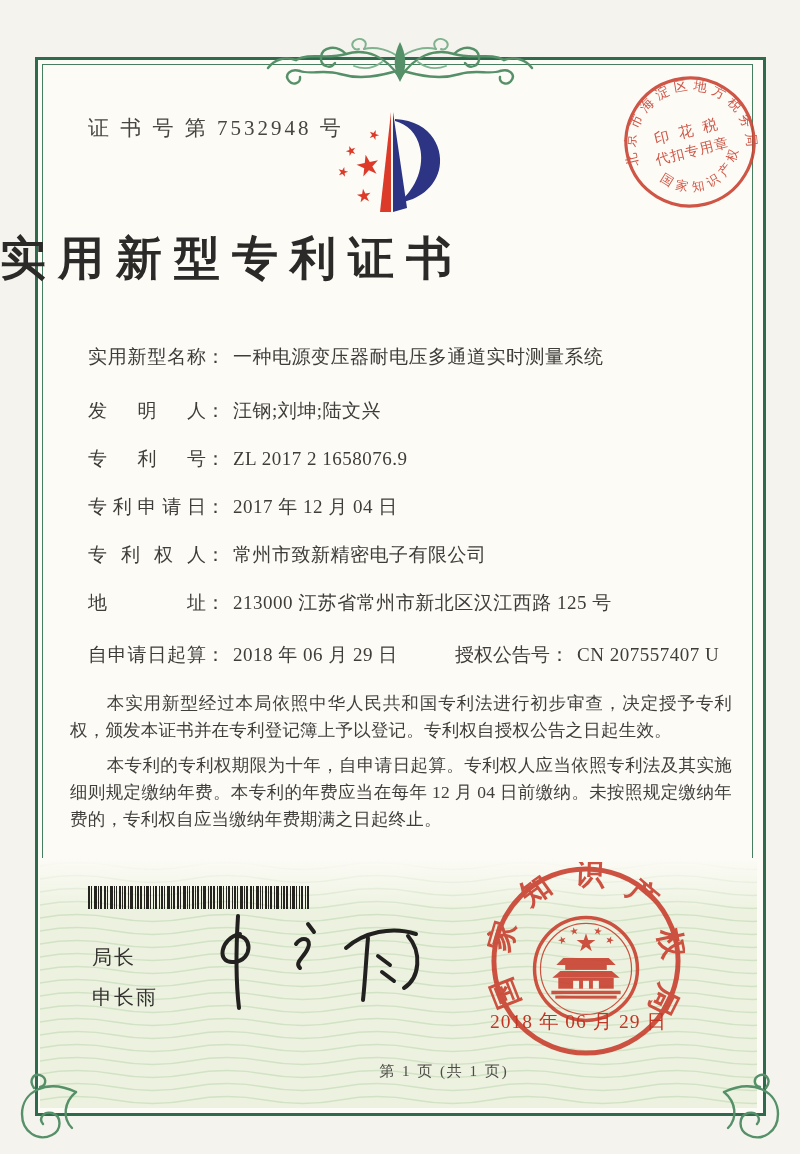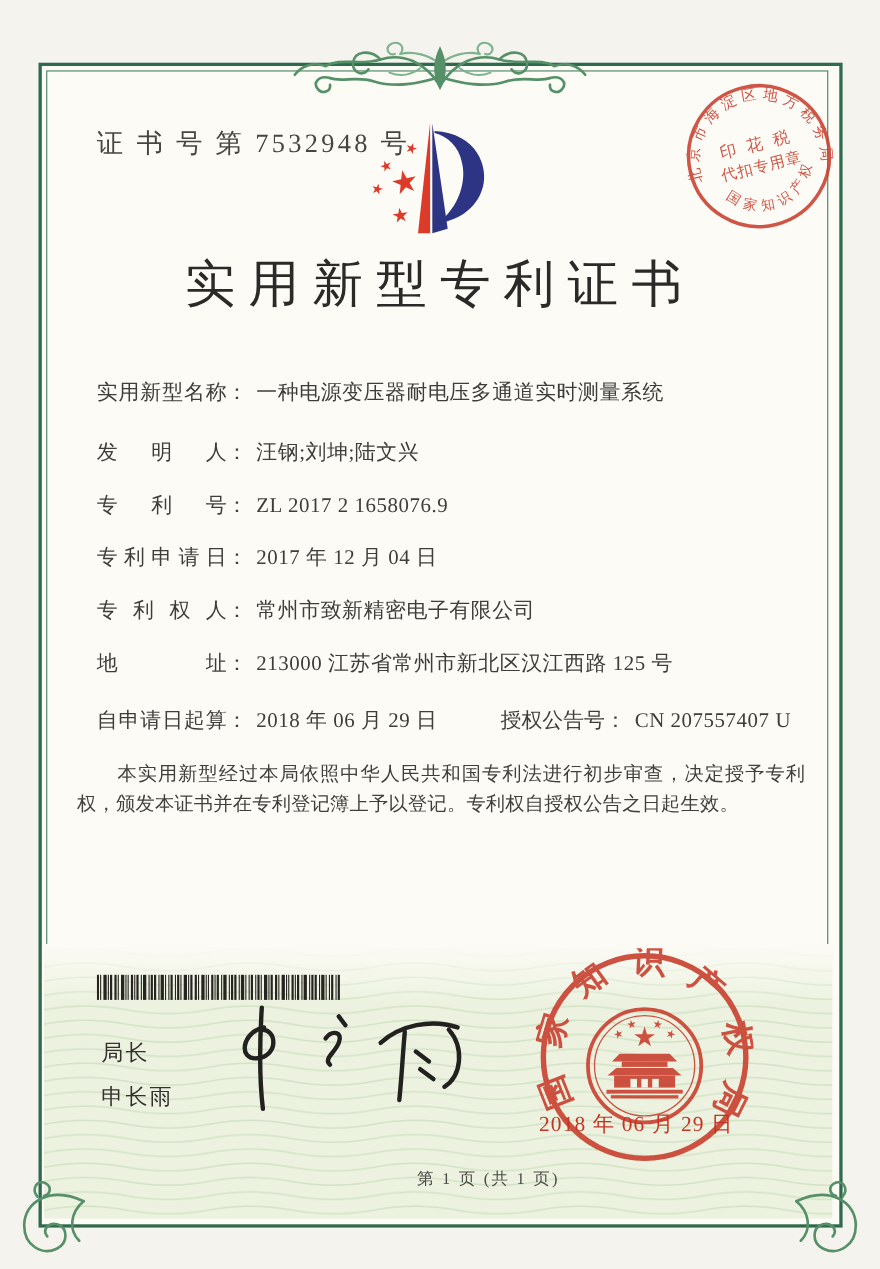--- a/index.html
+++ b/index.html
@@ -13,24 +13,24 @@
   
   .frame-outer{left:35px;top:57px;width:725px;height:1053px;
     border:3px solid #2f6a4c;background:#fcfbf6;}
   .frame-inner{left:42px;top:64px;width:709px;height:1037px;
     border:1px solid #467e5f;}
   
   .wave-wrap{left:40px;top:858px;width:717px;height:250px;overflow:hidden;}
   .wave-fade{left:0;top:0;width:100%;height:55px;
     background:linear-gradient(#fcfbf6,rgba(252,251,246,0));}
   
-  .cert-no{left:88px;top:114px;font-size:24px;letter-spacing:3px;color:#46453f;}
+  .cert-no{left:88px;top:114px;font-size:21px;letter-spacing:3px;color:#46453f;}
   .logo{left:328px;top:104px;}
-  .title{left:0;top:228px;width:800px;text-align:center;
-    font-size:46px;font-weight:400;letter-spacing:12px;color:#2b2a28;}
+  .title{left:0;top:228px;width:800px;
+    font-size:46px;font-weight:700;letter-spacing:12px;color:#2b2a28;}
   
   .fields{left:88px;top:344px;width:660px;}
   .frow{position:absolute;left:0;font-size:19px;white-space:nowrap;color:#3e3d3a;}
   .flabel{display:inline-block;width:118px;text-align:justify;text-align-last:justify;vertical-align:bottom;}
   .fcolon{display:inline-block;margin-right:8px;}
   .fvalue{letter-spacing:.5px;}
   .grant-no{position:absolute;left:367px;top:0;text-align:center;}
   
   .paras{left:62px;top:682px;width:678px;font-size:17.5px;line-height:27px;
     text-align:justify;color:#403f3c;letter-spacing:.2px;}
@@ -161,20 +161,21 @@
   <div class="frow" style="top:298px">
     <span class="flabel">自申请日起算</span><span class="fcolon">：</span><span class="fvalue">2018 年 06 月 29 日</span>
     <span class="grant-no">
       <span>授权公告号</span><span class="fcolon">：</span><span class="fvalue">CN 207557407 U</span>
     </span>
   </div>
 </div>
 
 <div class="abs paras">
   <p>本实用新型经过本局依照中华人民共和国专利法进行初步审查，决定授予专利权，颁发本证书并在专利登记簿上予以登记。专利权自授权公告之日起生效。</p>
+  <p>本专利的专利权期限为十年，自申请日起算。专利权人应当依照专利法及其实施细则规定缴纳年费。本专利的年费应当在每年 12 月 04 日前缴纳。未按照规定缴纳年费的，专利权自应当缴纳年费期满之日起终止。</p>
 </div>
 
 <svg class="abs barcode" width="224" height="23">
     <rect x="0" y="0" width="2" height="23" fill="#25241f"></rect>
     <rect x="3" y="0" width="1" height="23" fill="#25241f"></rect>
     <rect x="6" y="0" width="3" height="23" fill="#25241f"></rect>
     <rect x="10" y="0" width="1" height="23" fill="#25241f"></rect>
     <rect x="12" y="0" width="2" height="23" fill="#25241f"></rect>
     <rect x="16" y="0" width="2" height="23" fill="#25241f"></rect>
     <rect x="19" y="0" width="1" height="23" fill="#25241f"></rect>

